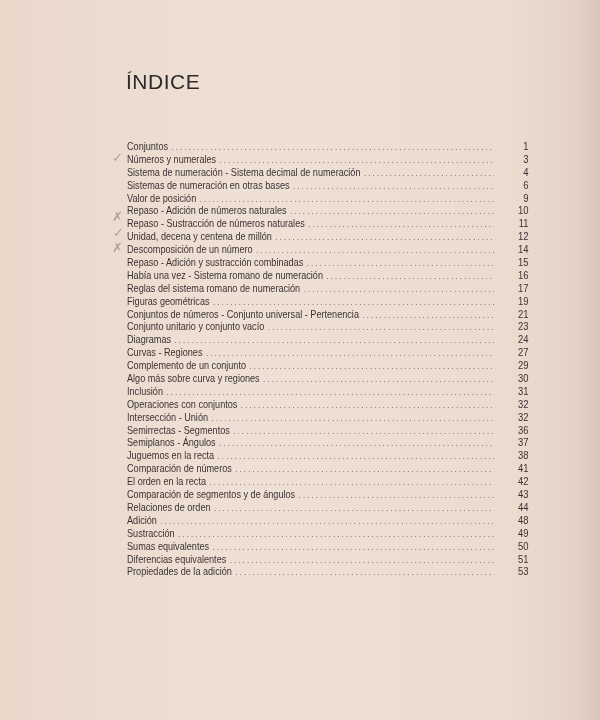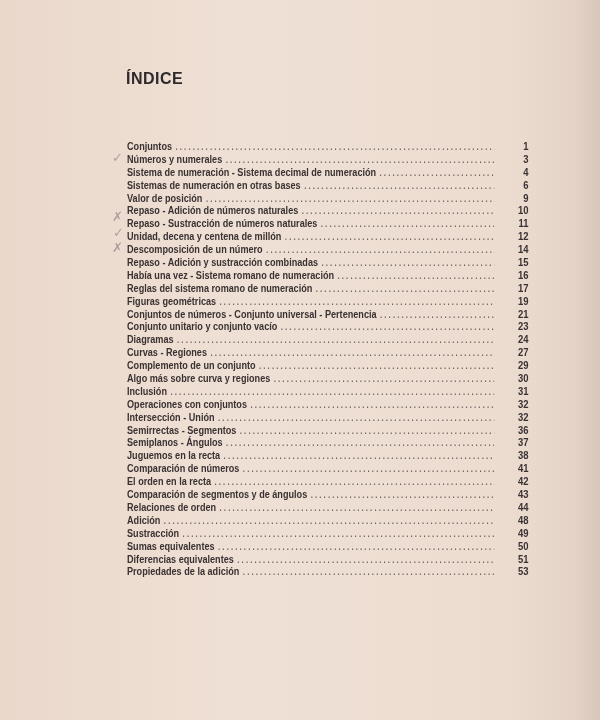--- a/index.html
+++ b/index.html
@@ -13,26 +13,26 @@
     position:absolute; left:0; top:0; width:600px; height:720px;
     background:linear-gradient(90deg,#ead8cb 0%,#efe0d5 40%,#ecdcd0 85%,#e4d2c6 96%,#d9c6ba 100%);
   }
   .bleed {
     position:absolute; left:380px; top:80px; width:200px; height:60px;
     color:#a99c96; opacity:0.18; font-size:10px; line-height:13px;
     transform:scaleX(-1); font-family:"Liberation Sans", sans-serif;
   }
   .title {
     position:absolute; left:126px; top:70px;
-    font-size:16px; font-weight:bold; color:#2e2a2b; letter-spacing:0.5px;
+    font-size:21px; font-weight:normal; color:#2e2a2b; letter-spacing:0.5px;
     margin:0;
   }
   .toc {
     position:absolute; left:127px; top:140px; width:402px;
-    list-style:none; margin:0; padding:0;font-weight:bold;
+    list-style:none; margin:0; padding:0;
   }
   .toc li {
     display:flex; align-items:baseline; height:12.9px;
     font-size:10.6px; color:#3a3232;
     font-family:"Liberation Sans", sans-serif;
     transform:scaleX(0.86); transform-origin:left;
     width:467px;
   }
   .toc .label { white-space:nowrap; padding-right:4px; }
   .toc .dots {

